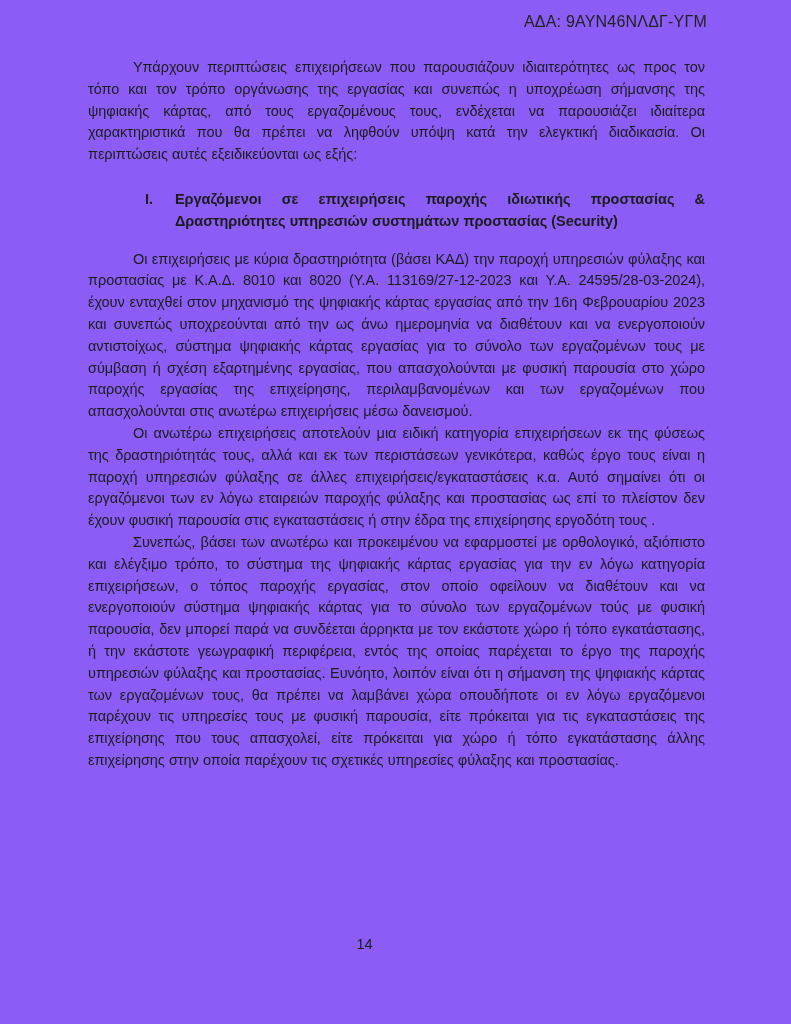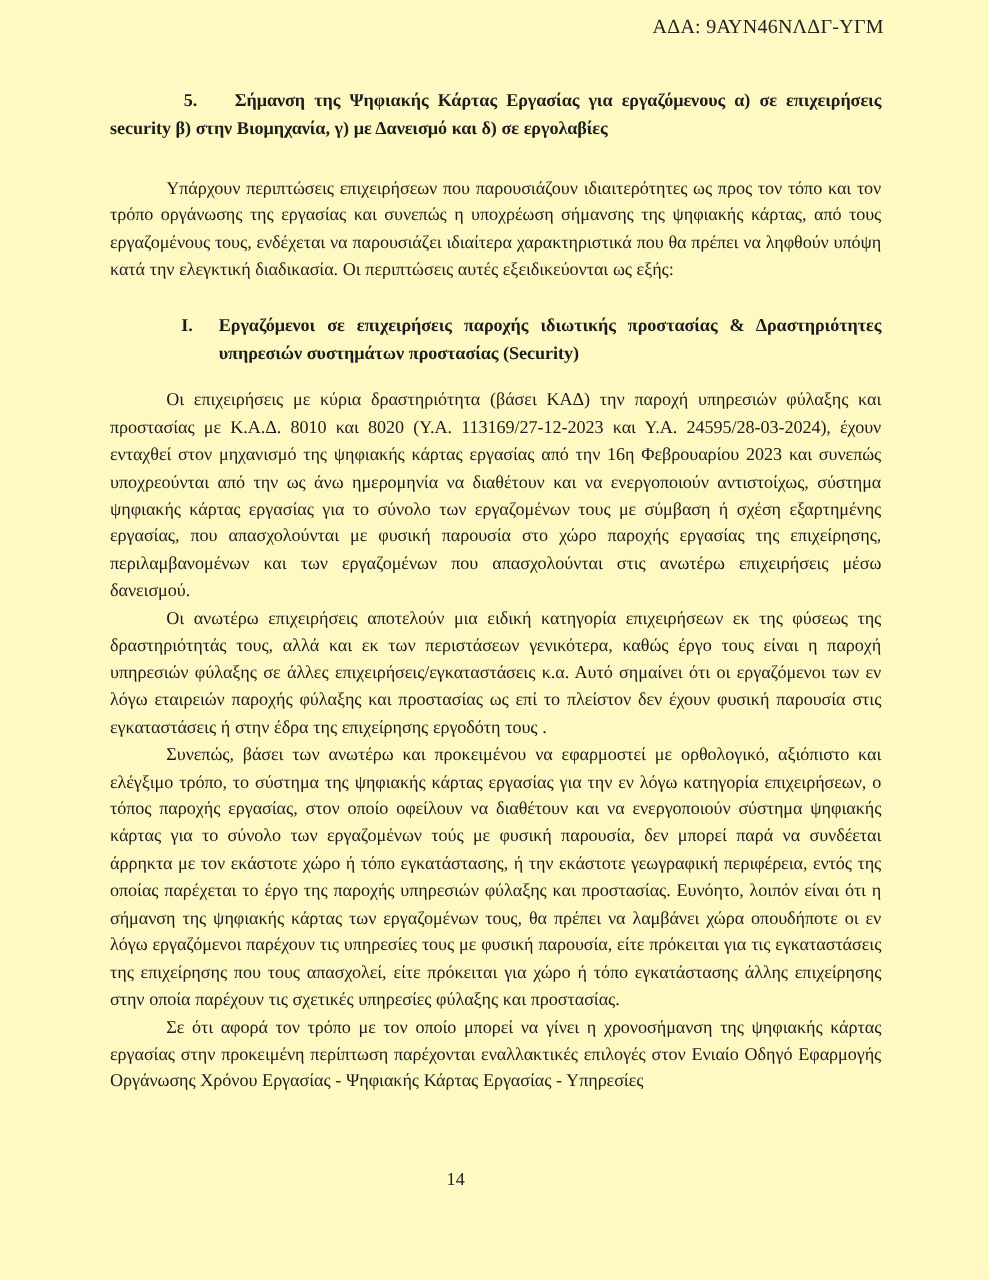--- a/index.html
+++ b/index.html
@@ -4,23 +4,23 @@
 <style>
   html, body {
     margin: 0;
     padding: 0;
     background: #ffffff;
   }
   .page {
     position: relative;
     width: 791px;
     height: 1024px;
-    background: #fef9c3;
+    background: #8b5cf6;
     overflow: hidden;
-    font-family: Liberation Serif, serif;
+    font-family: Liberation Sans, sans-serif;
     color: #1c1c1c;
     box-sizing: border-box;
   }
   .ada-header {
     position: absolute;
     top: 12px;
     left: 0;
     right: 84px;
     text-align: right;
     font-size: 16px;
@@ -88,35 +88,31 @@
 </style>
 </head>
 <body>
 
 <div class="page">
 
   <div class="ada-header">ΑΔΑ: 9ΑΥΝ46ΝΛΔΓ-ΥΓΜ</div>
 
   <div class="content">
 
-    <div class="body-text heading-main">
-      <span>5.</span><span class="tab-gap"></span><span>Σήμανση της Ψηφιακής Κάρτας Εργασίας για εργαζόμενους α) σε επιχειρήσεις security β) στην Βιομηχανία,  γ) με Δανεισμό και δ) σε εργολαβίες</span>
-    </div>
 
     <div class="body-text intro-para">Υπάρχουν περιπτώσεις επιχειρήσεων που παρουσιάζουν ιδιαιτερότητες ως προς τον τόπο και τον τρόπο οργάνωσης της εργασίας και συνεπώς η υποχρέωση σήμανσης της ψηφιακής κάρτας, από τους εργαζομένους τους, ενδέχεται να παρουσιάζει ιδιαίτερα χαρακτηριστικά που θα πρέπει να ληφθούν υπόψη κατά την ελεγκτική διαδικασία. Οι περιπτώσεις αυτές εξειδικεύονται ως εξής:</div>
 
     <div class="body-text heading-sub">
       <span class="numeral">I.</span>
       <span class="sub-title">Εργαζόμενοι σε επιχειρήσεις παροχής ιδιωτικής προστασίας &amp; Δραστηριότητες υπηρεσιών συστημάτων προστασίας (Security)</span>
     </div>
 
     <div class="body-text para-block">
       <p class="para">Οι επιχειρήσεις με κύρια δραστηριότητα (βάσει ΚΑΔ) την παροχή υπηρεσιών φύλαξης και προστασίας με Κ.Α.Δ. 8010 και 8020 (Υ.Α. 113169/27-12-2023 και Υ.Α. 24595/28-03-2024), έχουν ενταχθεί στον μηχανισμό της ψηφιακής κάρτας εργασίας από την 16η Φεβρουαρίου 2023 και συνεπώς υποχρεούνται από την ως άνω ημερομηνία να διαθέτουν και να ενεργοποιούν αντιστοίχως, σύστημα ψηφιακής κάρτας εργασίας για το σύνολο των εργαζομένων τους με σύμβαση ή σχέση εξαρτημένης εργασίας, που απασχολούνται με φυσική παρουσία στο χώρο παροχής εργασίας της επιχείρησης, περιλαμβανομένων και των εργαζομένων που απασχολούνται στις ανωτέρω επιχειρήσεις μέσω δανεισμού.</p>
       <p class="para">Οι ανωτέρω επιχειρήσεις αποτελούν μια ειδική κατηγορία επιχειρήσεων εκ της  φύσεως της δραστηριότητάς τους, αλλά και εκ των περιστάσεων γενικότερα, καθώς έργο τους είναι η παροχή υπηρεσιών φύλαξης σε άλλες επιχειρήσεις/εγκαταστάσεις κ.α. Αυτό σημαίνει ότι οι εργαζόμενοι των εν λόγω εταιρειών παροχής φύλαξης και προστασίας ως επί το πλείστον δεν έχουν φυσική παρουσία στις εγκαταστάσεις ή στην έδρα της επιχείρησης εργοδότη τους .</p>
       <p class="para">Συνεπώς, βάσει των ανωτέρω και προκειμένου να εφαρμοστεί με ορθολογικό, αξιόπιστο και ελέγξιμο  τρόπο,  το σύστημα  της ψηφιακής κάρτας εργασίας για την εν λόγω κατηγορία επιχειρήσεων, ο τόπος παροχής εργασίας, στον οποίο οφείλουν να διαθέτουν και να ενεργοποιούν σύστημα ψηφιακής κάρτας για το σύνολο των εργαζομένων τούς με φυσική παρουσία, δεν μπορεί παρά να συνδέεται άρρηκτα με τον εκάστοτε χώρο ή τόπο εγκατάστασης, ή την εκάστοτε γεωγραφική περιφέρεια, εντός της οποίας παρέχεται το έργο της παροχής υπηρεσιών φύλαξης και προστασίας. Ευνόητο, λοιπόν είναι ότι η σήμανση της ψηφιακής κάρτας των εργαζομένων τους, θα πρέπει να λαμβάνει χώρα οπουδήποτε οι εν λόγω εργαζόμενοι παρέχουν τις υπηρεσίες τους με φυσική παρουσία, είτε πρόκειται για τις εγκαταστάσεις της επιχείρησης που τους απασχολεί, είτε πρόκειται για χώρο ή τόπο εγκατάστασης άλλης επιχείρησης στην οποία παρέχουν τις σχετικές υπηρεσίες φύλαξης και προστασίας.</p>
-      <p class="para">Σε ότι αφορά τον τρόπο με τον οποίο μπορεί να γίνει η χρονοσήμανση της ψηφιακής κάρτας εργασίας στην προκειμένη περίπτωση παρέχονται εναλλακτικές επιλογές στον Ενιαίο Οδηγό  Εφαρμογής Οργάνωσης Χρόνου Εργασίας - Ψηφιακής Κάρτας Εργασίας - Υπηρεσίες</p>
     </div>
 
   </div>
 
   <div class="page-footer">14</div>
 
 </div>
 
 </body></html>

